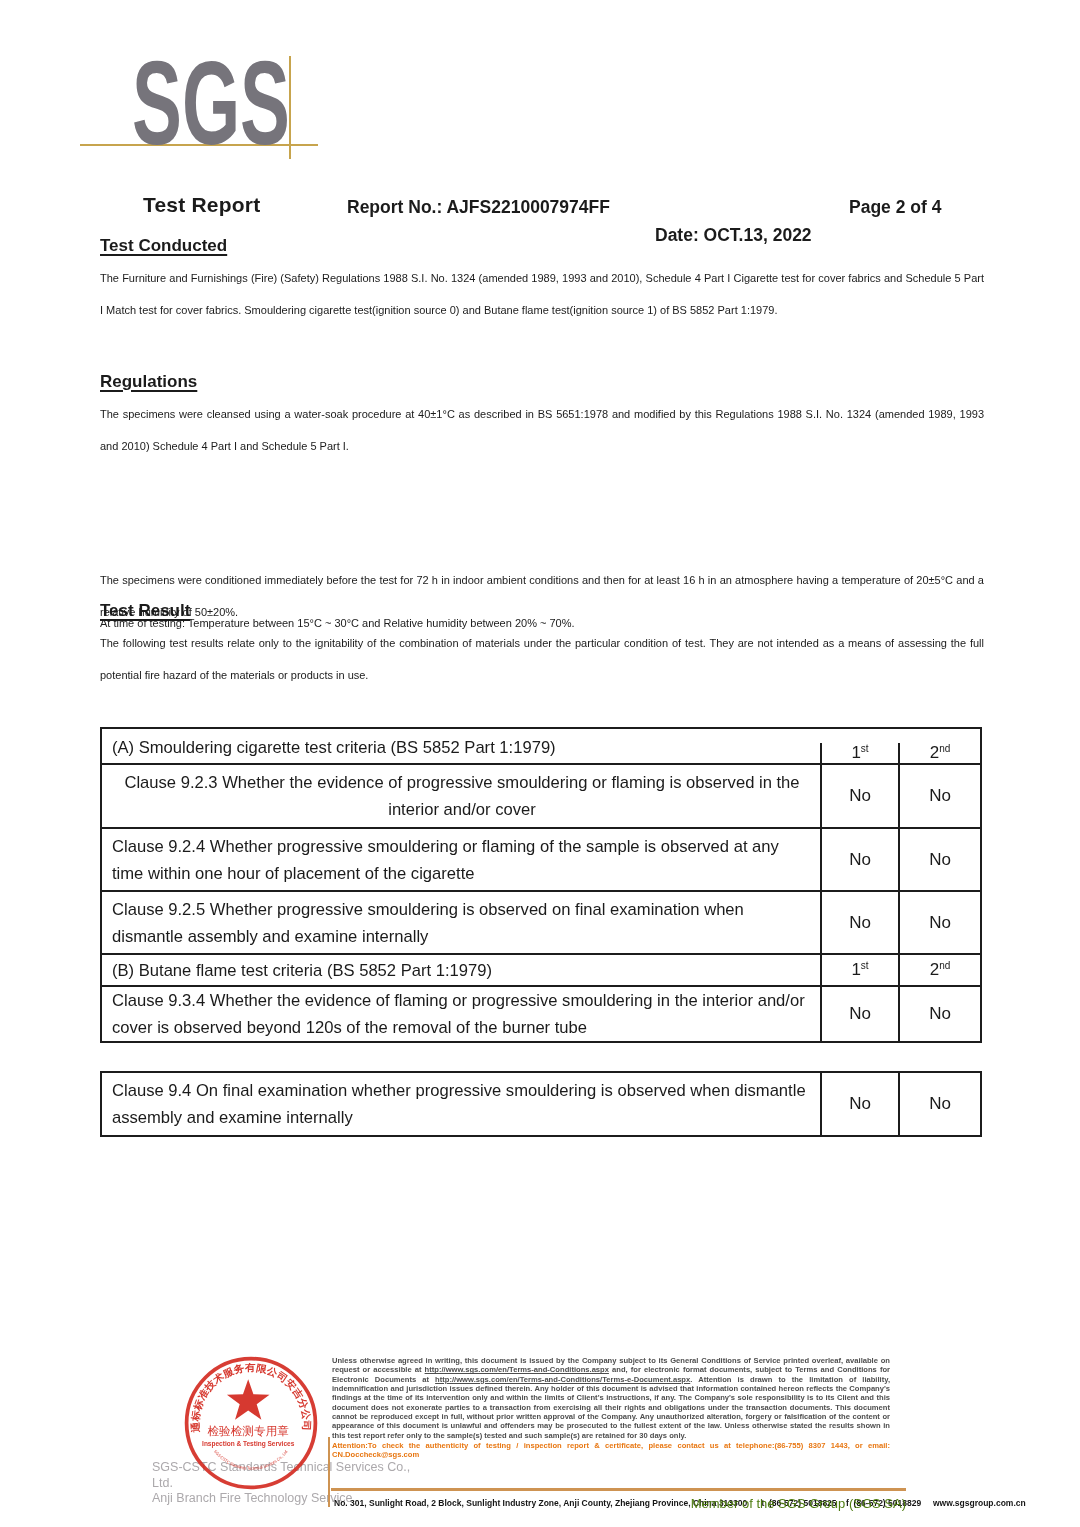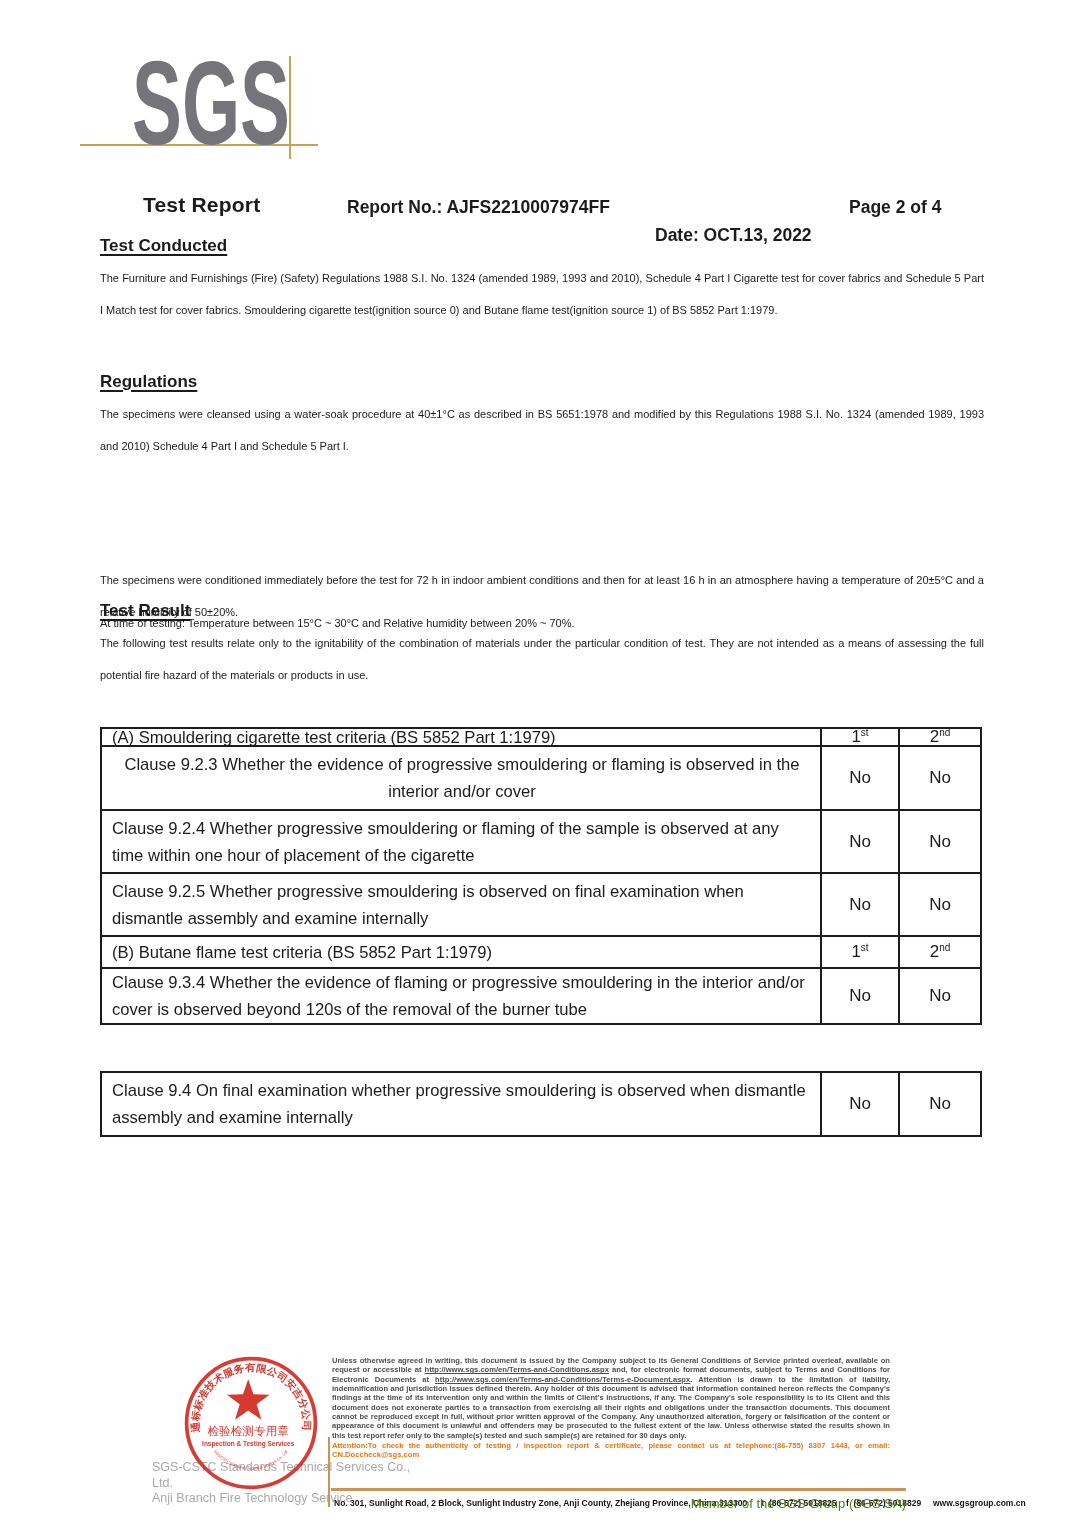--- a/index.html
+++ b/index.html
@@ -26,21 +26,21 @@
   
   .rtable{position:absolute;left:100px;width:882px;border:2px solid #1c1c1c;box-sizing:border-box;}
   .t-row{display:flex;box-sizing:border-box;}
   .t-row + .t-row{border-top:2px solid #1c1c1c;}
   .c-label{flex:1;display:flex;align-items:center;padding:2px 8px 2px 10px;
            font-size:16.6px;line-height:27px;}
   .c-val{width:78px;border-left:2px solid #1c1c1c;display:flex;align-items:center;
          justify-content:center;font-size:17px;box-sizing:border-box;}
   .c-val.last{width:82px;}
   .c-val sup{font-size:10px;line-height:10px;transform:translateY(-4px);}
-  .rh-a{height:16px;} .rh-b{height:64px;text-align:center;} .rh-c{height:63px;} .rh-d{height:63px;}
+  .rh-a{height:34px;align-items:flex-end;} .rh-b{height:64px;text-align:center;} .rh-c{height:63px;} .rh-d{height:63px;}
   .rh-e{height:32px;} .rh-f{height:56px;} .rh-x{height:62px;}
   
   .seal{position:absolute;left:181px;top:1353px;width:140px;height:140px;}
   .seal-company{position:absolute;left:152px;top:1460px;width:270px;
                 font-size:12.5px;line-height:15.5px;color:#ACA9AC;}
   .legal{position:absolute;left:332px;top:1356px;width:558px;font-size:7.6px;
          line-height:9.35px;color:#4E4E4E;text-align:justify;font-weight:bold;}
   .legal .url{text-decoration:underline;}
   .attention{color:var(--c-orange,#E87712);margin-top:1px;font-weight:bold;}
   .addr{position:absolute;left:334px;top:1461px;white-space:pre;color:#151515;}

